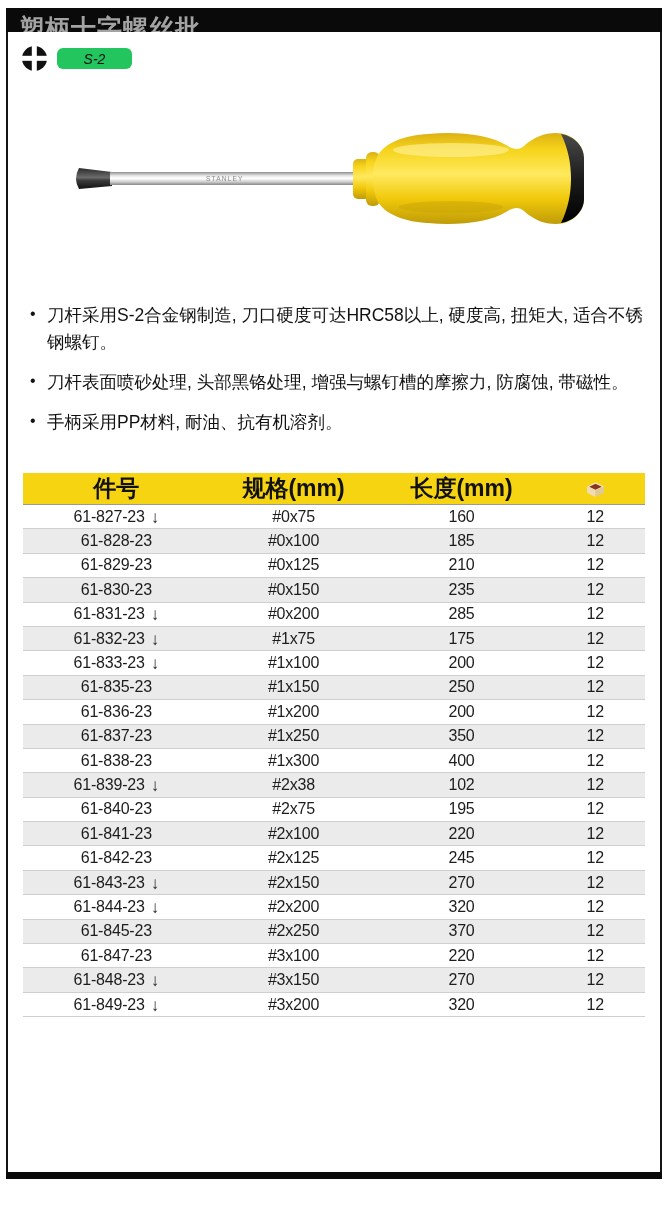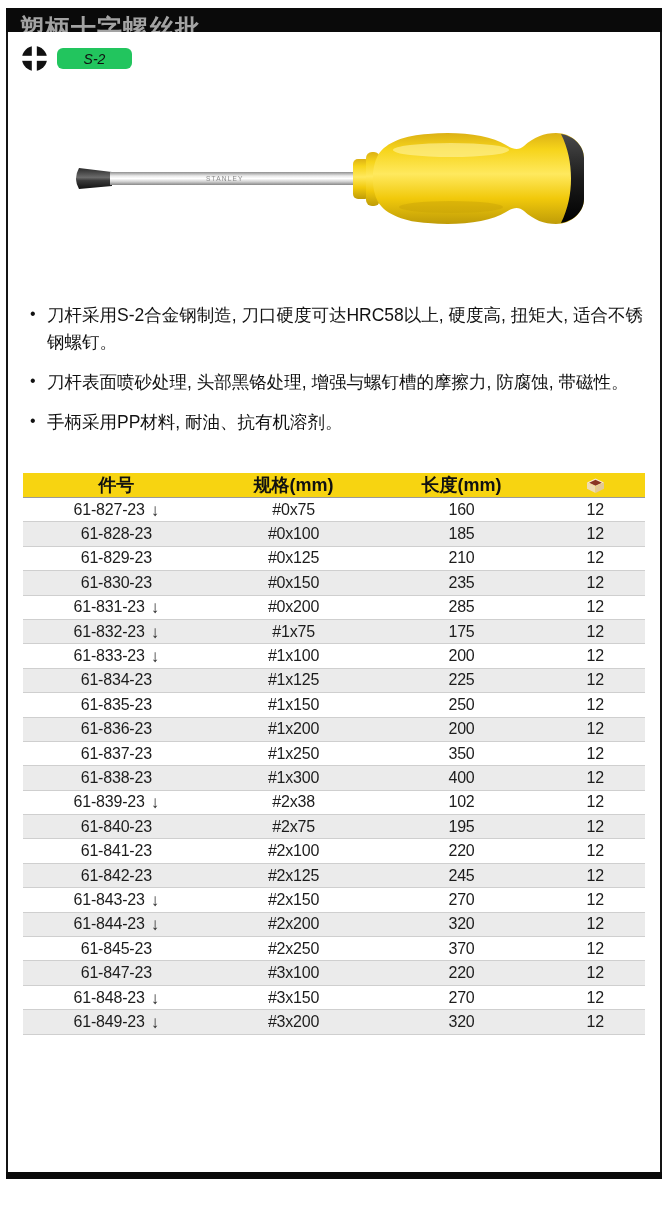--- a/index.html
+++ b/index.html
@@ -45,21 +45,21 @@
   .parts-table {
     position:absolute; top:441px; left:15px; width:622px;
     border-collapse:collapse; table-layout:fixed;
   }
   .parts-table col.c1 { width:30%; }
   .parts-table col.c2 { width:27%; }
   .parts-table col.c3 { width:27%; }
   .parts-table col.c4 { width:16%; }
   .parts-table th {
     height:17px; background:#F7D411; color:#111;
-    font-size:18px; font-weight:bold; text-align:center;
+    font-size:23px; font-weight:bold; text-align:center;
     border-bottom:1px solid #9a9a9a; vertical-align:middle;
   }
   .parts-table td {
     height:24.4px; font-size:16px; color:#1c1c1c; text-align:center;
     vertical-align:middle; border-bottom:1px solid #cfcfcf;
     letter-spacing:-0.2px; white-space:nowrap;
   }
   .parts-table tbody tr:nth-child(even) { background:#ebebeb; }
   .arrow { font-weight:900; font-size:17px; margin-left:6px; position:relative; top:1px; }
   .box-icon { display:inline-block; vertical-align:middle; }
@@ -205,26 +205,20 @@
             <td>175</td>
             <td>12</td>
           </tr>
           <tr>
             <td>61-833-23<span class="arrow">↓</span></td>
             <td>#1x100</td>
             <td>200</td>
             <td>12</td>
           </tr>
           <tr>
-            <td>61-834-23</td>
-            <td>#1x125</td>
-            <td>225</td>
-            <td>12</td>
-          </tr>
-          <tr>
             <td>61-835-23</td>
             <td>#1x150</td>
             <td>250</td>
             <td>12</td>
           </tr>
           <tr>
             <td>61-836-23</td>
             <td>#1x200</td>
             <td>200</td>
             <td>12</td>

